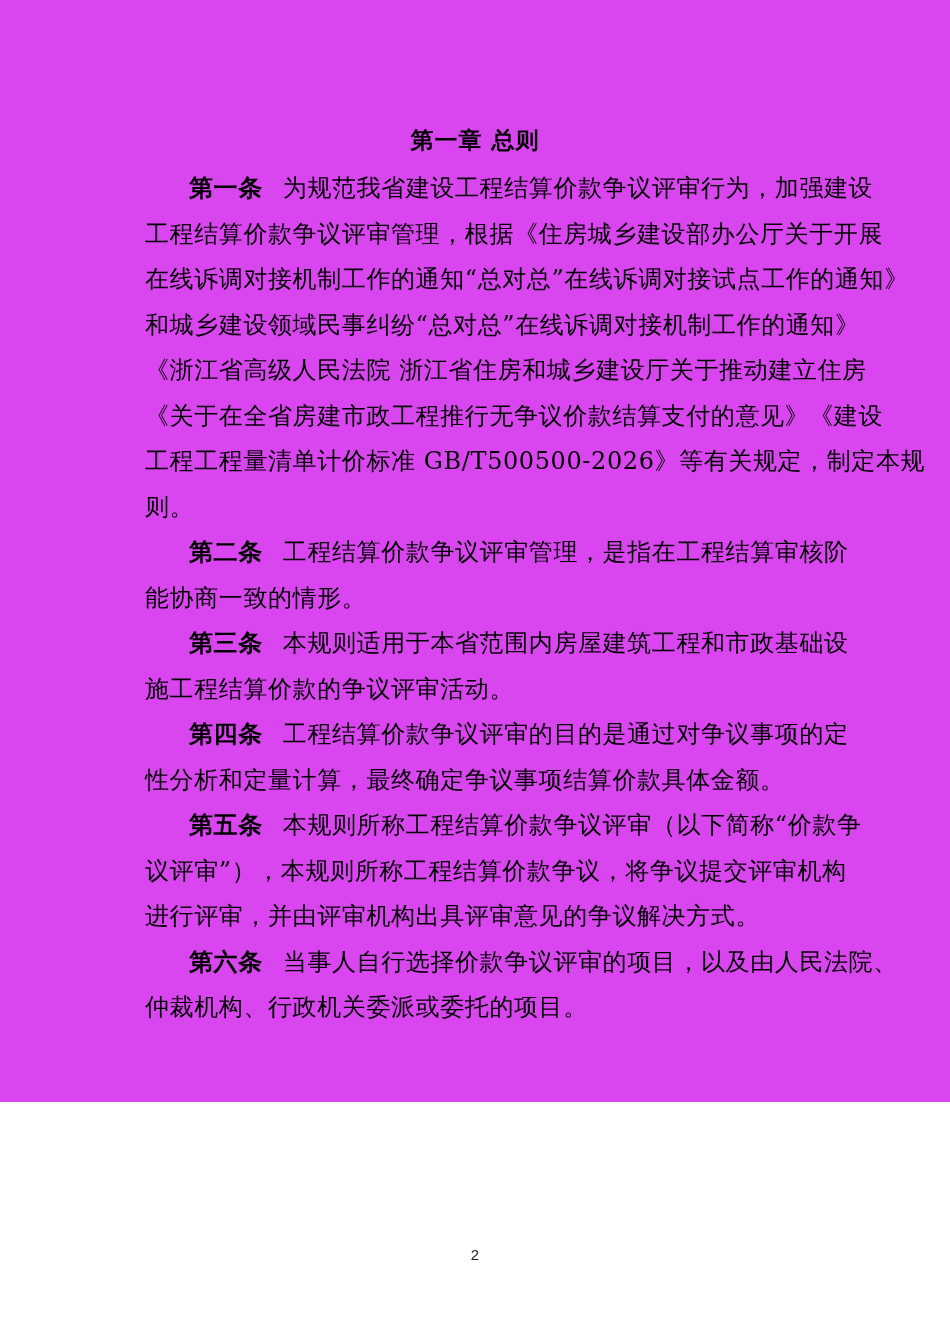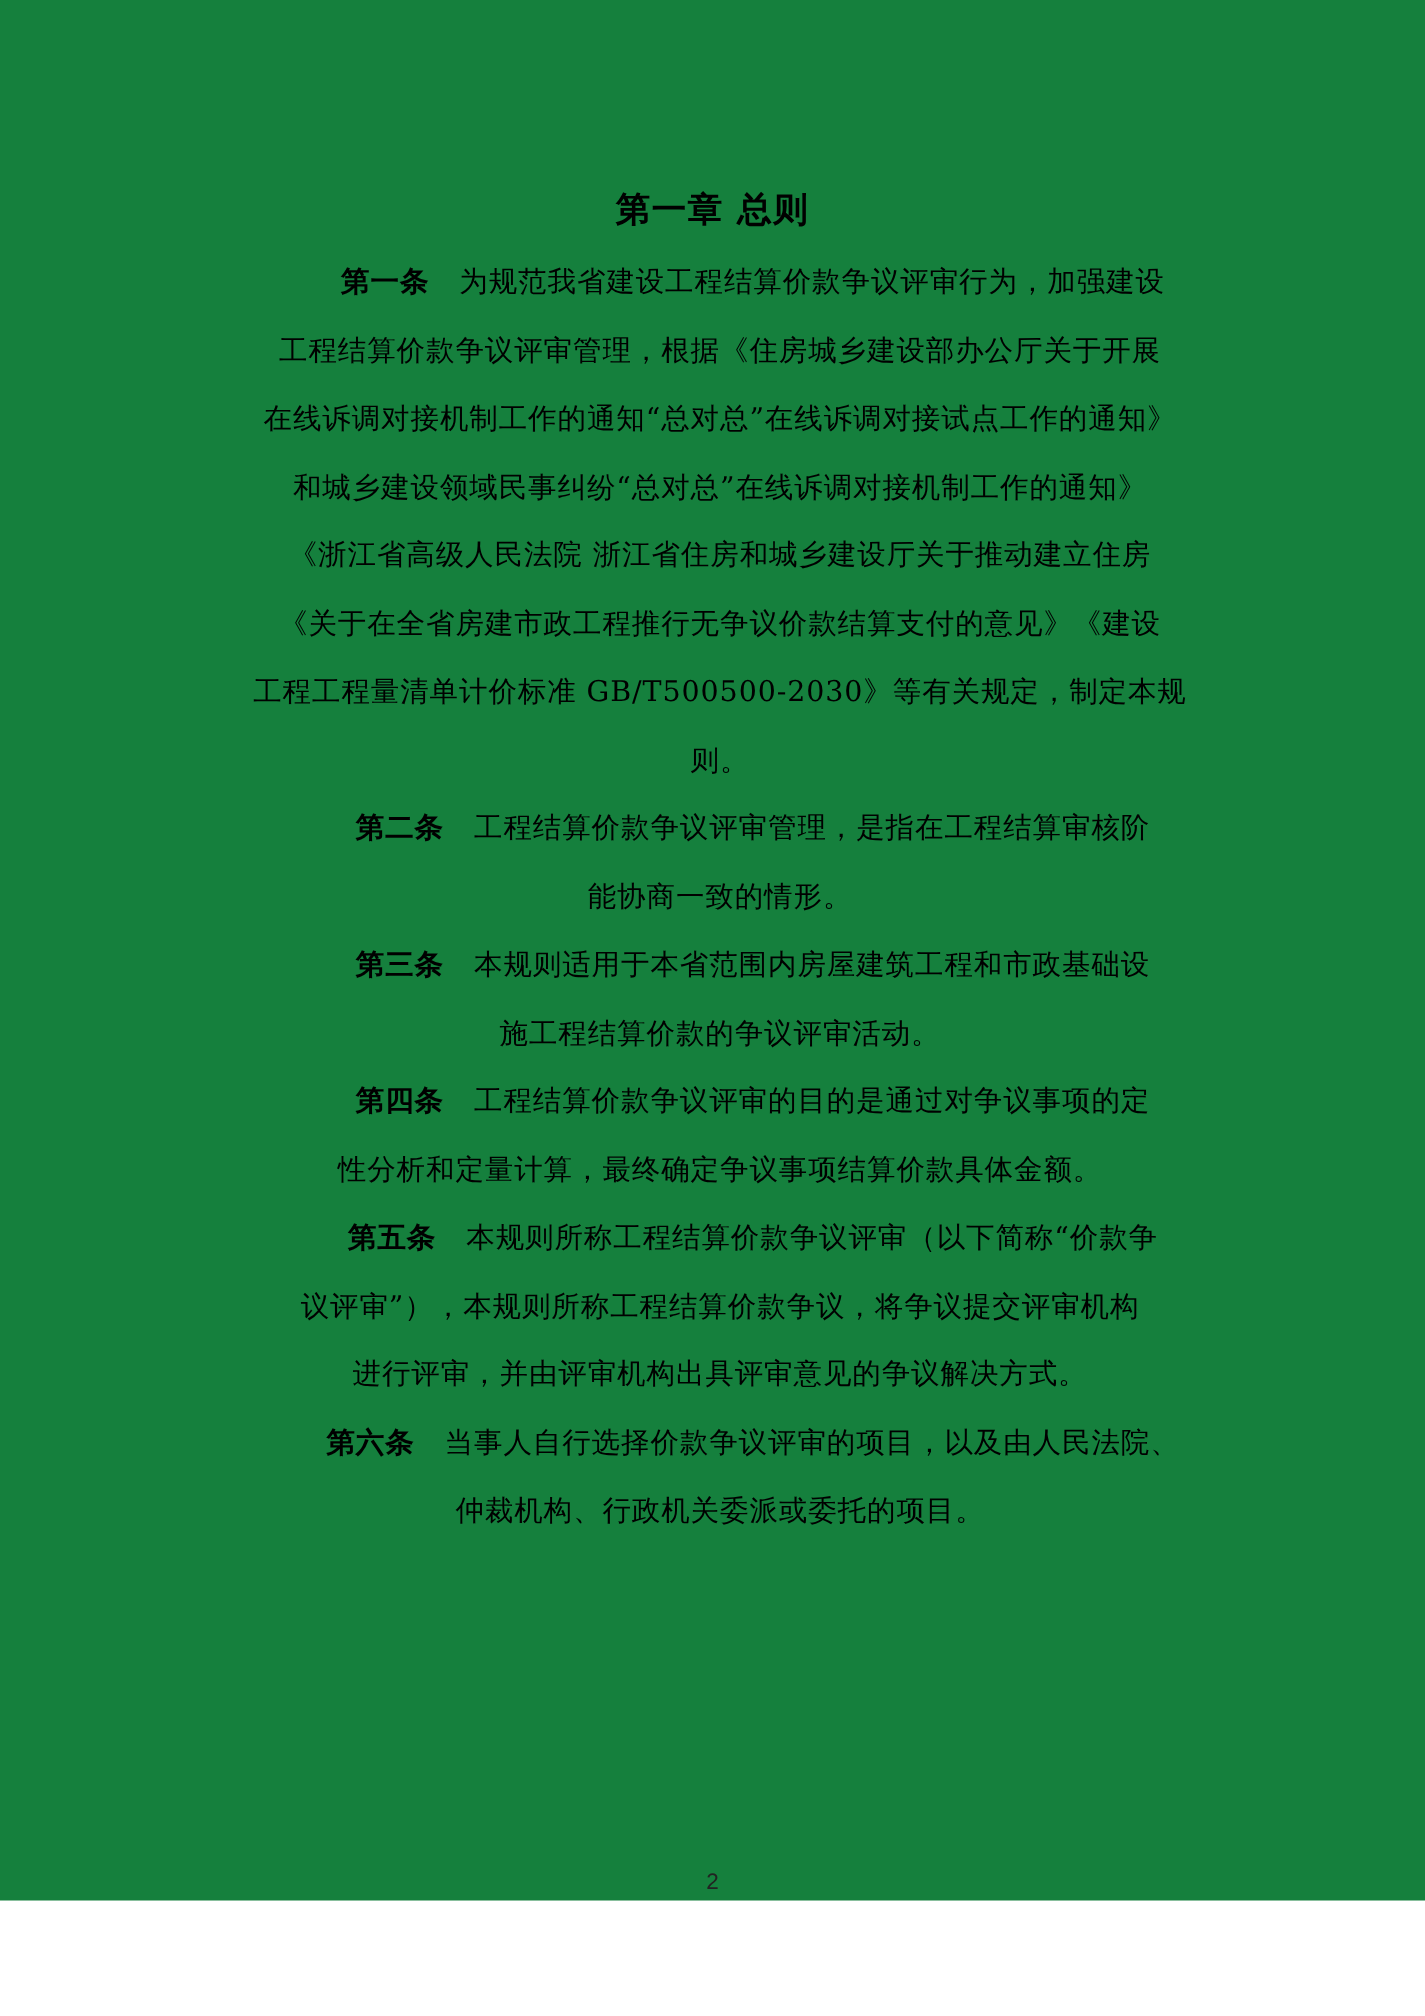--- a/index.html
+++ b/index.html
@@ -12,22 +12,22 @@
       height: 1344px;
       position: relative;
       overflow: hidden;
       font-family: "DejaVu Serif", "Liberation Serif", serif;
       color: #000000;
     }
     .page {
       position: absolute;
       left: 0; top: 0;
       width: 950px;
-      height: 1267px;
-      background: #15803d;
+      height: 1102px;
+      background: #d946ef;
     }
     .chapter-title {
       position: absolute;
       top: 124px;
       left: 0;
       width: 950px;
       text-align: center;
       font-family: "DejaVu Sans", "Liberation Sans", sans-serif;
       font-weight: bold;
       font-size: 23px;
@@ -36,24 +36,23 @@
     }
     .body {
       position: absolute;
       left: 145px;
       top: 172px;
       width: 670px;
     }
     .line {
       height: 45.5px;
       line-height: 32px;
-      font-size: 19px;
+      font-size: 24px;
       white-space: nowrap;
       letter-spacing: 0.6px;
-      text-align: center;
     }
     .line.first {
       padding-left: 44px;
     }
     .article-label {
       font-family: "DejaVu Sans", "Liberation Sans", sans-serif;
       font-weight: bold;
       margin-right: 20px;
     }
     .page-number {
@@ -76,21 +75,21 @@
 
   <div class="body">
 
     <div>
       <div class="line first"><span class="article-label">第一条</span><span>为规范我省建设工程结算价款争议评审行为，加强建设</span></div>
       <div class="line">工程结算价款争议评审管理，根据《住房城乡建设部办公厅关于开展</div>
       <div class="line">在线诉调对接机制工作的通知“总对总”在线诉调对接试点工作的通知》</div>
       <div class="line">和城乡建设领域民事纠纷“总对总”在线诉调对接机制工作的通知》</div>
       <div class="line">《浙江省高级人民法院 浙江省住房和城乡建设厅关于推动建立住房</div>
       <div class="line">《关于在全省房建市政工程推行无争议价款结算支付的意见》《建设</div>
-      <div class="line">工程工程量清单计价标准 GB/T500500-2030》等有关规定，制定本规</div>
+      <div class="line">工程工程量清单计价标准 GB/T500500-2026》等有关规定，制定本规</div>
       <div class="line">则。</div>
     </div>
 
     <div>
       <div class="line first"><span class="article-label">第二条</span><span>工程结算价款争议评审管理，是指在工程结算审核阶</span></div>
       <div class="line">能协商一致的情形。</div>
     </div>
 
     <div>
       <div class="line first"><span class="article-label">第三条</span><span>本规则适用于本省范围内房屋建筑工程和市政基础设</span></div>

